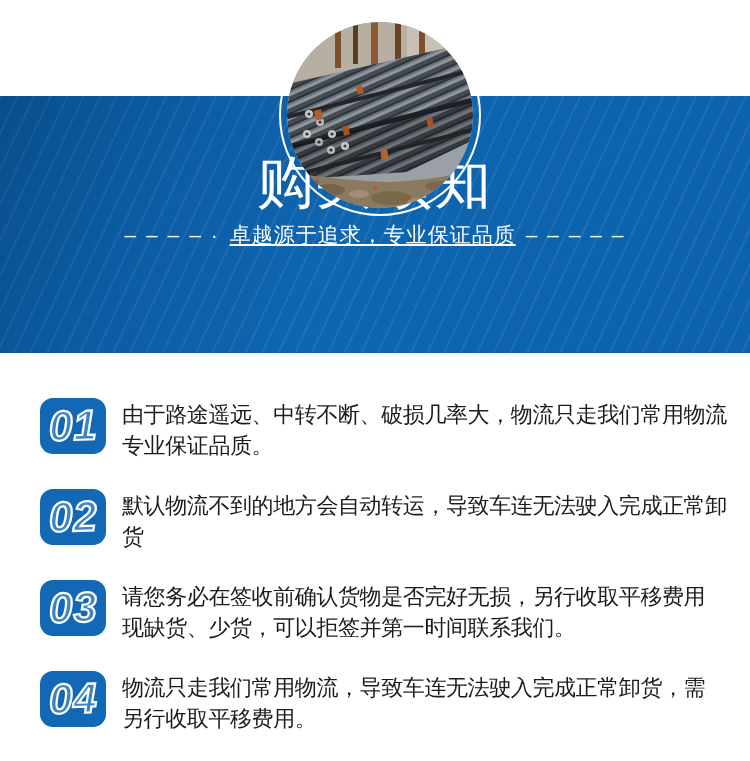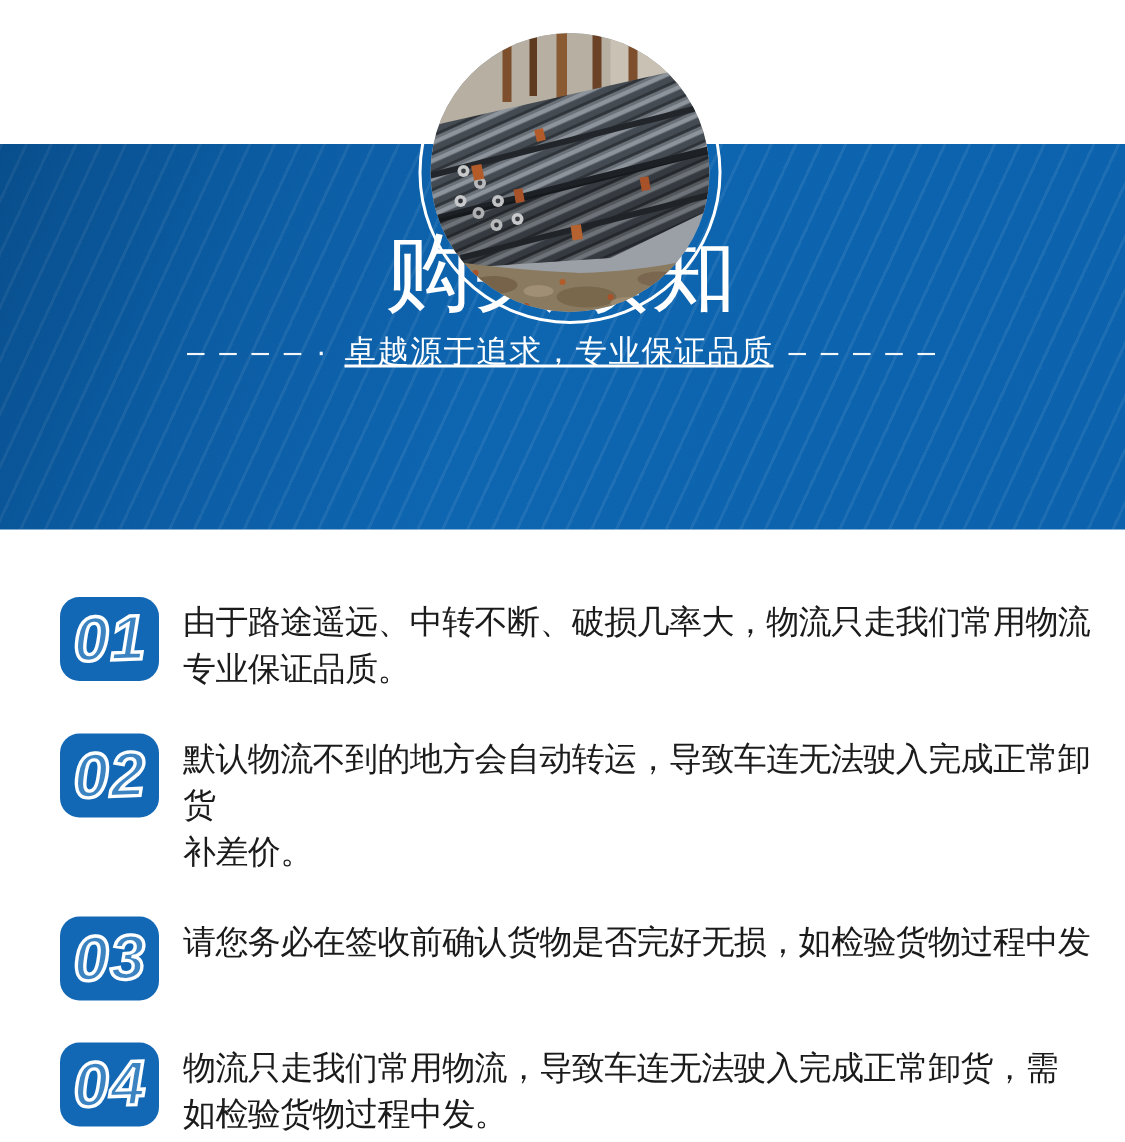--- a/index.html
+++ b/index.html
@@ -204,36 +204,36 @@
       <div>专业保证品质。</div>
     </div>
   </div>
 
   <div class="notice-item">
     <div class="notice-badge">
       <span class="badge-num">02</span>
     </div>
     <div class="notice-text">
       <div>默认物流不到的地方会自动转运，导致车连无法驶入完成正常卸货</div>
-      <div>补差价。</div>
     </div>
   </div>
 
   <div class="notice-item">
     <div class="notice-badge">
       <span class="badge-num">03</span>
     </div>
     <div class="notice-text">
-      <div>请您务必在签收前确认货物是否完好无损，如检验货物过程中发</div>
+      <div>请您务必在签收前确认货物是否完好无损，另行收取平移费用</div>
+      <div>现缺货、少货，可以拒签并第一时间联系我们。</div>
     </div>
   </div>
 
   <div class="notice-item">
     <div class="notice-badge">
       <span class="badge-num">04</span>
     </div>
     <div class="notice-text">
       <div>物流只走我们常用物流，导致车连无法驶入完成正常卸货，需</div>
-      <div>如检验货物过程中发。</div>
+      <div>另行收取平移费用。</div>
     </div>
   </div>
 
 </div>
 
 </body></html>

